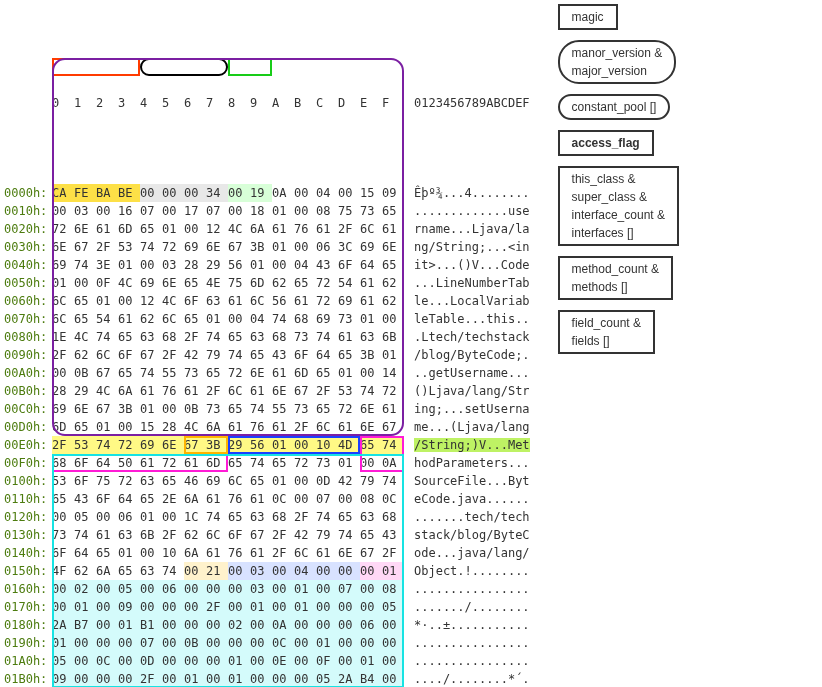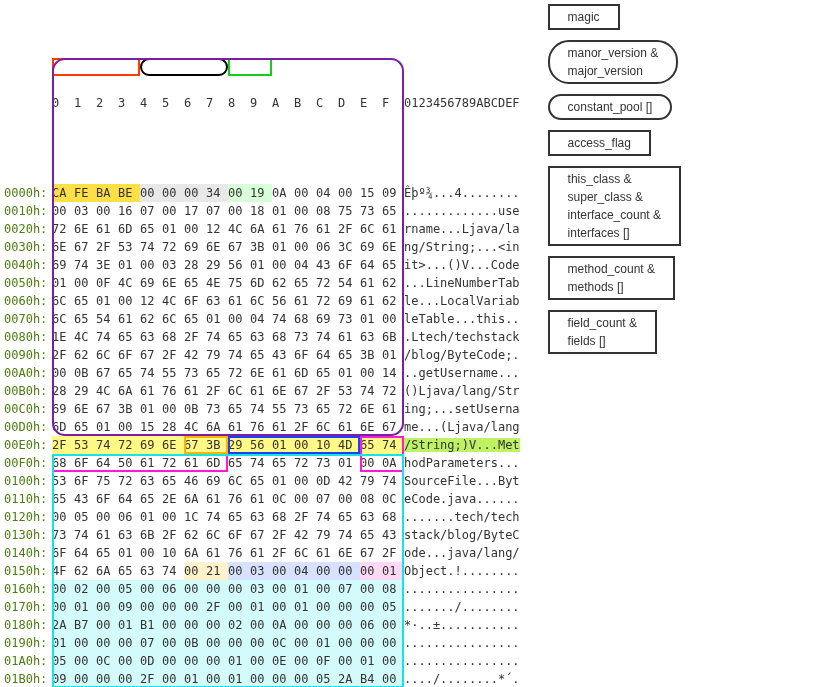--- a/index.html
+++ b/index.html
@@ -17,33 +17,33 @@
   }
   .hexview {
     white-space: pre;
   }
   .header-row { color: #999; }
   .hex-area   { position: relative; }
   .row { display:flex; }
   .row .offset { width:48px; color:#4d7c0f; }
   .row .cells  { display:flex; }
   .row .cell   { width:22px; text-align:left; color:#333; }
-  .row .ascii  { color:#333; }
+  .row .ascii  { margin-left:10px; color:#333; }
   
   .hl {
     position:absolute;
     border:2px solid;
     box-sizing:border-box;
     pointer-events:none;
   }
   .c-magic   { border-color:#ff3b00; }
   .c-version { border-color:#000;border-radius:21px;    }
   .c-cpcount { border-color:#18cc18; }
   .c-cpool   { border-color:#7b1fa2;border-radius:13px; }
-  .c-access  { border-color:#ffb300; }
+  .c-access  { border-color:#ffb300;font-weight:bold; }
   .c-this    { border-color:#1a3fff; }
   .c-field   { border-color:#ff1bd6; }
   .c-method  { border-color:#16e3e3; }
 
   .row .cell.bg-magic   { background:#fde047; }
   .row .cell.bg-version { background:#e8e8e8; }
   .row .cell.bg-cpcount { background:#d8ffd8; }
   .row .cell.bg-access  { background:#fff2cc; }
   .row .cell.bg-this    { background:#d8e2ff; }
   .row .cell.bg-field   { background:#ffd8f6; }
@@ -51,21 +51,21 @@
   .row .cell.bg-yellow  { background:#fff985; }
   .row .ascii span.bg-yellow { background:#bef264; }
 
   .legend {
     margin-left:28px;
     font-family:"Helvetica Neue",Arial,sans-serif;
     font-size:12px;
   }
   .legend .item {
     border:2px solid;
-    padding:2px 18px;
+    padding:2px 12px;
     margin-bottom:10px;
     display:inline-block;
     white-space:pre-line;
   }
 </style>
 </head>
 <body>
 
 <div class="page">
   <div class="hexview">

